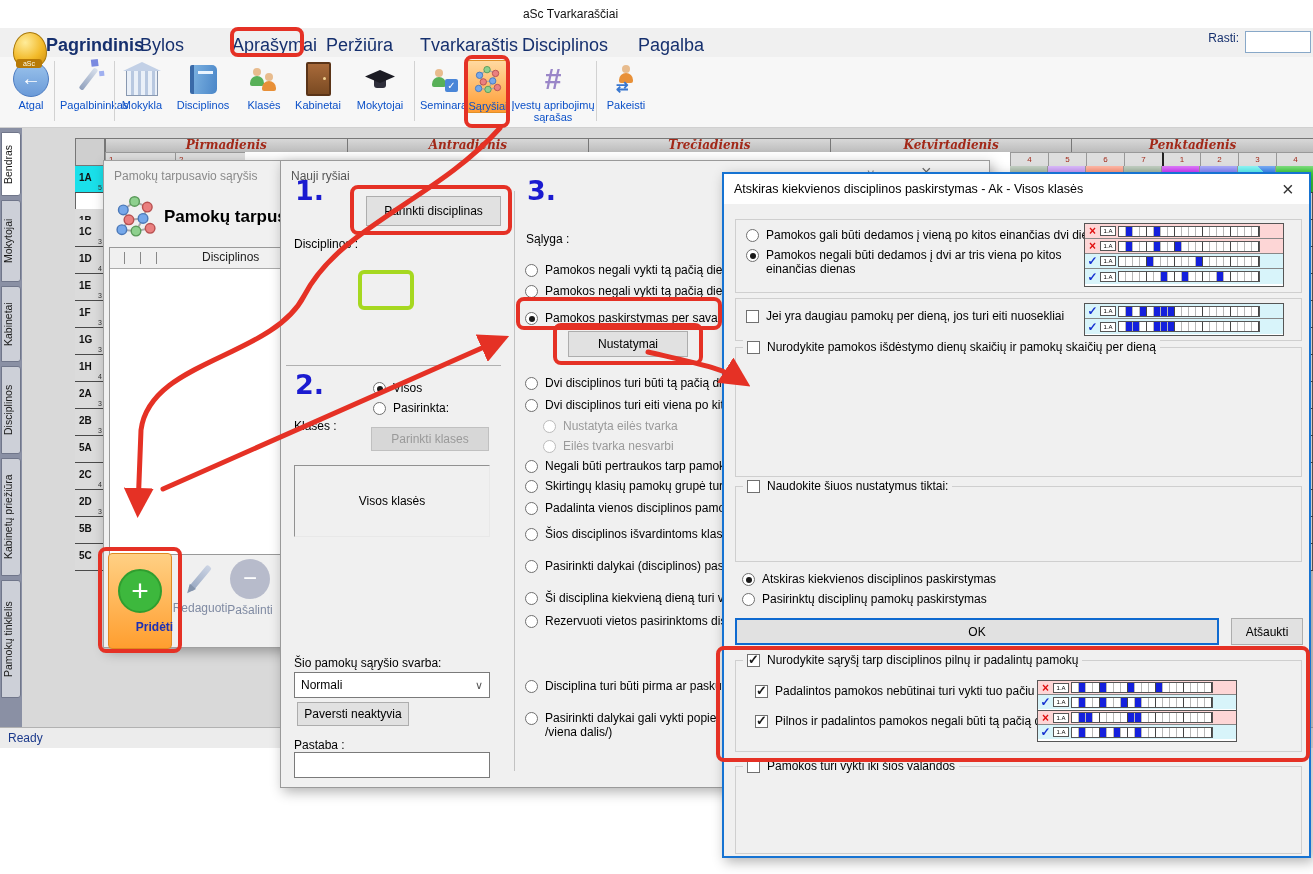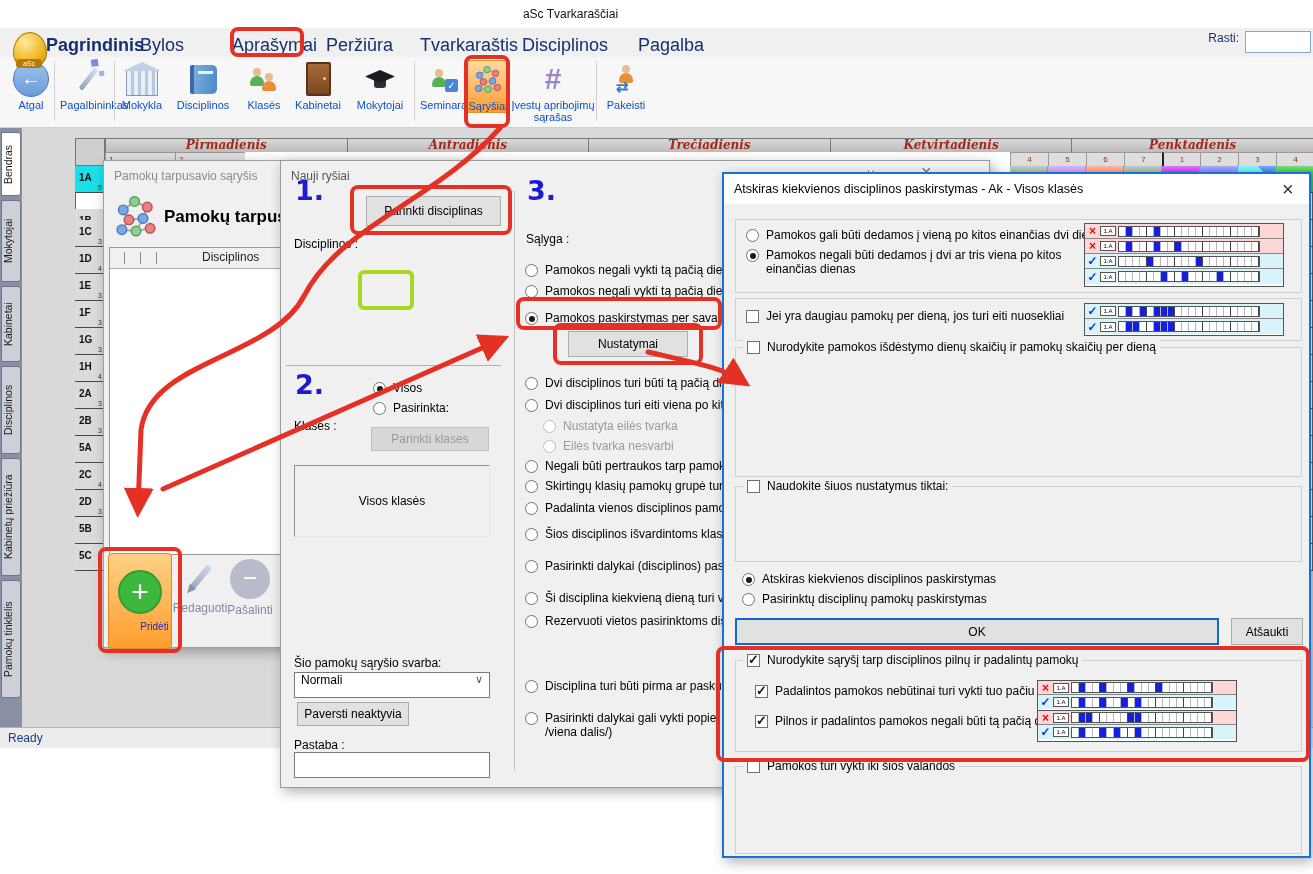--- a/index.html
+++ b/index.html
@@ -108,21 +108,21 @@
   .radio.sel::after{content:"";position:absolute;left:2.5px;top:2.5px;width:6px;height:6px;border-radius:50%;background:#1a1a1a;}
   .radio.rdis{border-color:#bcbcbc;}
   .check{display:inline-block;width:13px;height:13px;background:#fff;border:1px solid #707070;
     position:relative;flex:none;box-sizing:border-box;margin-top:1px;}
   .check.on::after{content:"✓";position:absolute;left:0px;top:-3px;font-size:13px;font-weight:bold;color:#1a1a1a;}
   .opt{position:absolute;display:flex;align-items:flex-start;gap:7px;font-size:12px;white-space:nowrap;}
   .opt.dis{color:#9a9a9a;}
   .hline{position:absolute;height:1px;background:#b0b0b0;}
   .vline{position:absolute;width:1px;background:#c2c2c2;}
   .selectbox{position:absolute;background:#fff;border:1px solid #7a7a7a;box-sizing:border-box;
-    font-size:12px;display:flex;padding:0 6px;justify-content:space-between;}
+    font-size:12px;display:flex;align-items:center;padding:0 6px;justify-content:space-between;}
   .chev{color:#555;font-size:11px;}
   .textin{position:absolute;background:#fff;border:1px solid #7a7a7a;box-sizing:border-box;outline:none;
     font-size:12px;padding:0 4px;font-family:"Liberation Sans",sans-serif;}
   .gbox{position:absolute;border:1px solid #cfcfcf;background:#f0f0f0;box-sizing:border-box;}
   .gcap{position:absolute;display:flex;align-items:center;gap:7px;background:#f0f0f0;
     padding:0 4px;font-size:12px;white-space:nowrap;z-index:2;}
 
   
   .pvpanel{position:absolute;border:1px solid #555;background:#fff;box-sizing:border-box;}
   .pstrip{display:flex;align-items:center;height:15px;border-bottom:1px solid #888;padding:0 2px;gap:2px;box-sizing:border-box;}
@@ -142,21 +142,21 @@
   .listwrap{position:absolute;left:5px;top:86px;width:358px;height:308px;border:1px solid #999;
     background:#fff;box-sizing:border-box;}
   .lhead{position:absolute;left:0;top:0;right:0;height:20px;background:#f0f0f0;border-bottom:1px solid #aaa;}
   .lbar{position:absolute;top:4px;width:1px;height:12px;background:#888;}
   .lcol{position:absolute;left:92px;top:2px;font-size:12px;color:#222;}
   .add-btn{position:absolute;left:4px;top:392px;width:62px;height:94px;
     background:linear-gradient(180deg,#ffd084,#ff9e2f);border:1px solid #e08820;border-radius:4px;
     display:flex;flex-direction:column;align-items:center;justify-content:center;cursor:pointer;}
   .add-circle{width:44px;height:44px;border-radius:50%;background:#3db83d;border:2px solid #2f9e2f;
     color:#fff;font-size:30px;line-height:40px;text-align:center;box-sizing:border-box;}
-  .add-label{color:#1c2fb5;font-weight:normal;font-size:10px;margin-top:7px;margin-left:29px;}
+  .add-label{color:#1c2fb5;font-weight:bold;font-size:12px;margin-top:7px;margin-left:29px;}
   .tool2{position:absolute;top:398px;text-align:center;cursor:pointer;}
   .pencil{width:6px;height:30px;background:linear-gradient(#ccd4e4,#96a6c0);transform:rotate(40deg);
     border-radius:2px;position:relative;margin:4px auto 8px;}
   .pencil::after{content:"";position:absolute;bottom:-9px;left:-1px;border:4px solid transparent;border-top:9px solid #8494ac;}
   .del-circle{width:40px;height:40px;border-radius:50%;background:#b7bbcb;color:#fff;font-size:24px;
     line-height:37px;text-align:center;margin:0 auto 4px;}
   .glabel{font-size:12px;color:#7f8aa2;}
 
   
   .annot{position:absolute;left:0;top:0;width:1313px;height:874px;z-index:9;pointer-events:none;}

